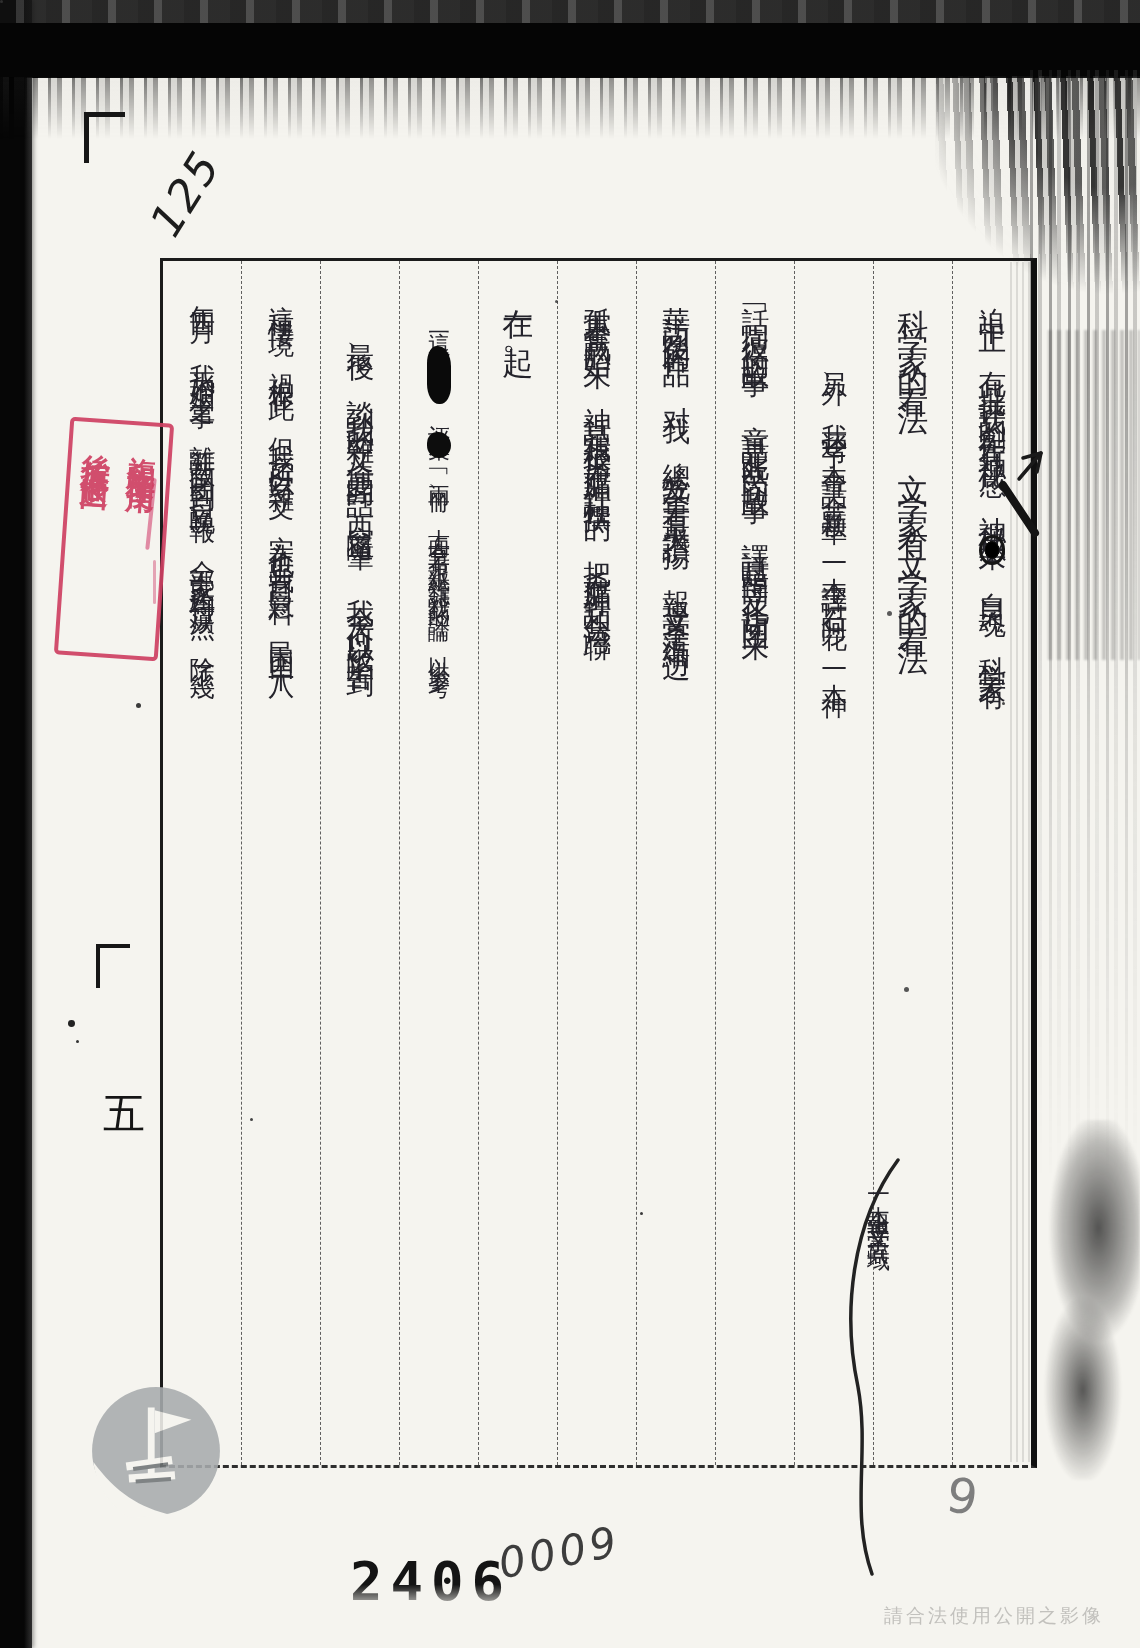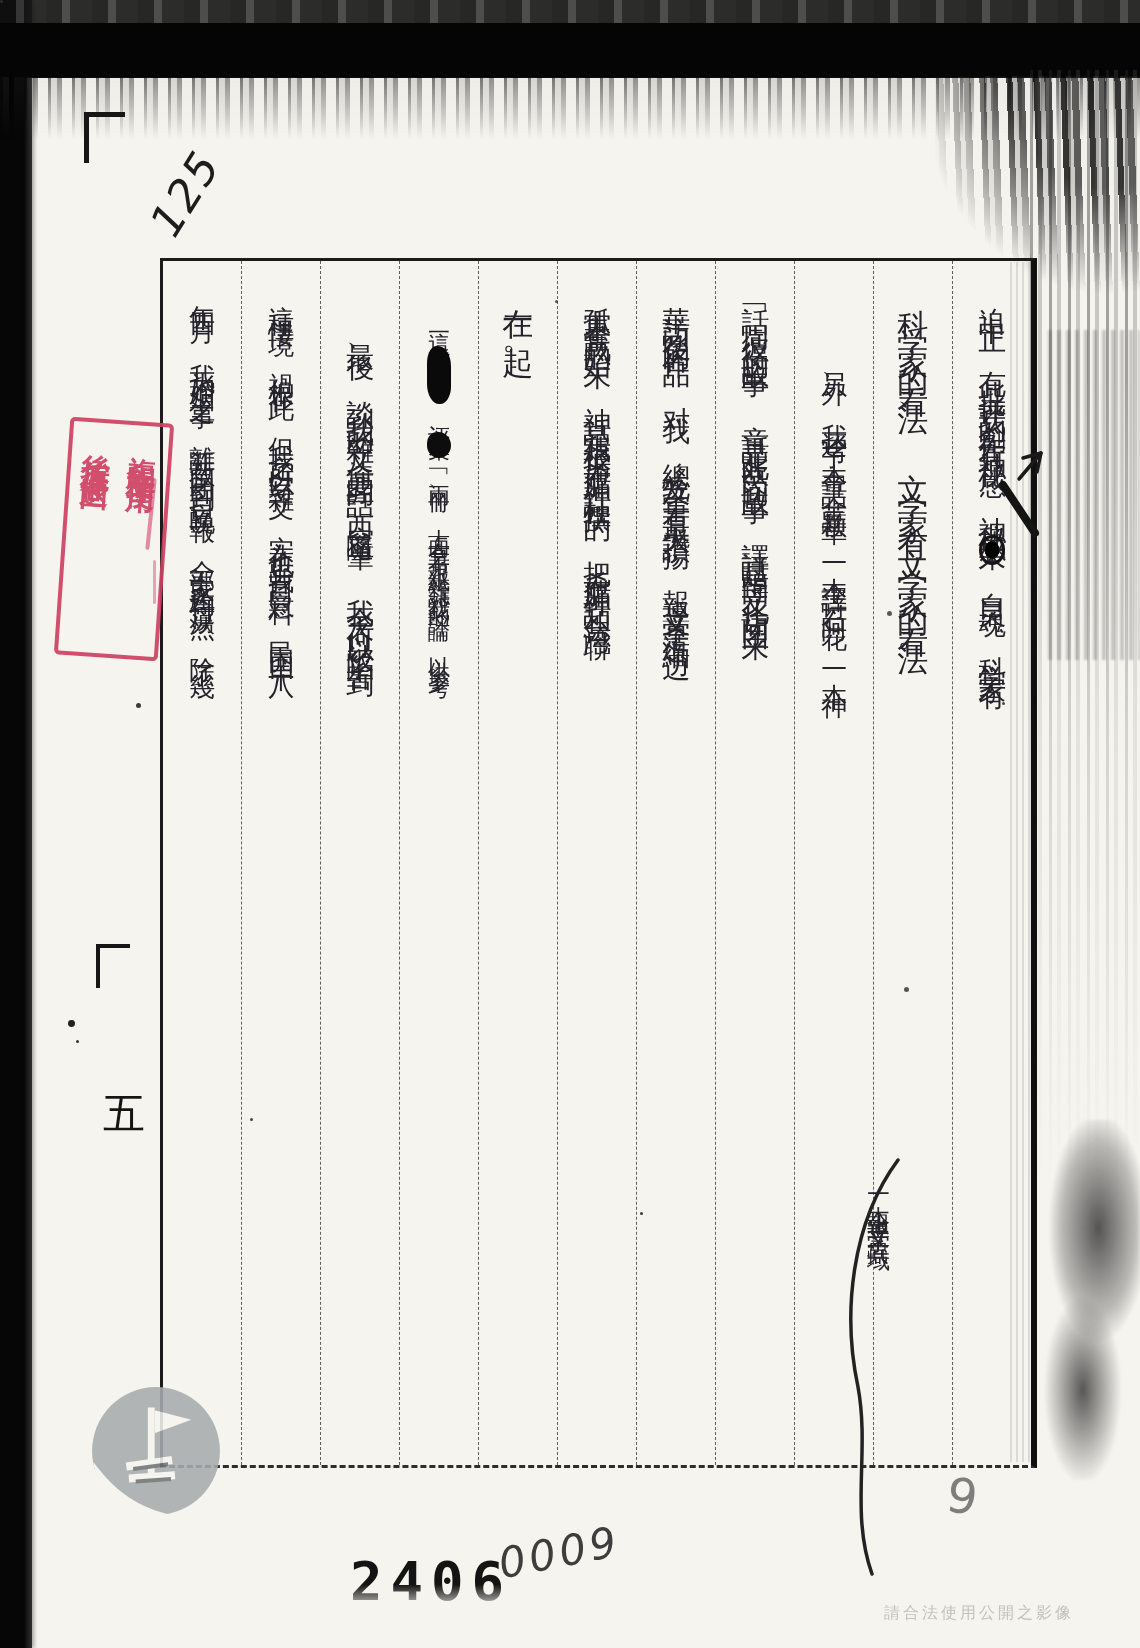--- a/index.html
+++ b/index.html
@@ -71,21 +71,21 @@
   .corner-1 { left:84px; top:112px; width:36px; height:46px; }
   .corner-2 { left:96px; top:944px; width:30px; height:40px; border-top-width:4px; border-left-width:4px; }
   .mark-five { position:absolute; left:103px; top:1086px; font-size:42px; color:#151515; }
   .mark-2406 { position:absolute; left:350px; top:1550px; font-family:"DejaVu Sans Mono",monospace; font-weight:bold;
     font-size:54px; letter-spacing:8px; color:#141414;
     -webkit-mask-image:linear-gradient(180deg,#000 55%,rgba(0,0,0,.25) 88%); mask-image:linear-gradient(180deg,#000 55%,rgba(0,0,0,.25) 88%); }
   .mark-0009 { position:absolute; left:498px; top:1528px; font-size:42px; color:#3d3d3d; font-style:italic;
     transform:rotate(-11deg); letter-spacing:4px; }
   .mark-9 { position:absolute; left:947px; top:1468px; font-size:48px; color:#7e7e7e; transform:rotate(9deg); }
   .wm-logo { position:absolute; left:88px; top:1383px; opacity:.88; }
-  .notice { position:absolute; left:884px; top:1603px; font-size:16px; color:#c2c1bd; letter-spacing:3px; }
+  .notice { position:absolute; left:884px; top:1603px; font-size:19px; color:#c2c1bd; letter-spacing:3px; }
 </style>
 </head>
 <body>
 
 <div id="canvas">
 
   <div class="left-strip"></div>
   <div class="top-mottle"></div>
   <div class="top-band"></div>
   <div class="top-fade"></div>

